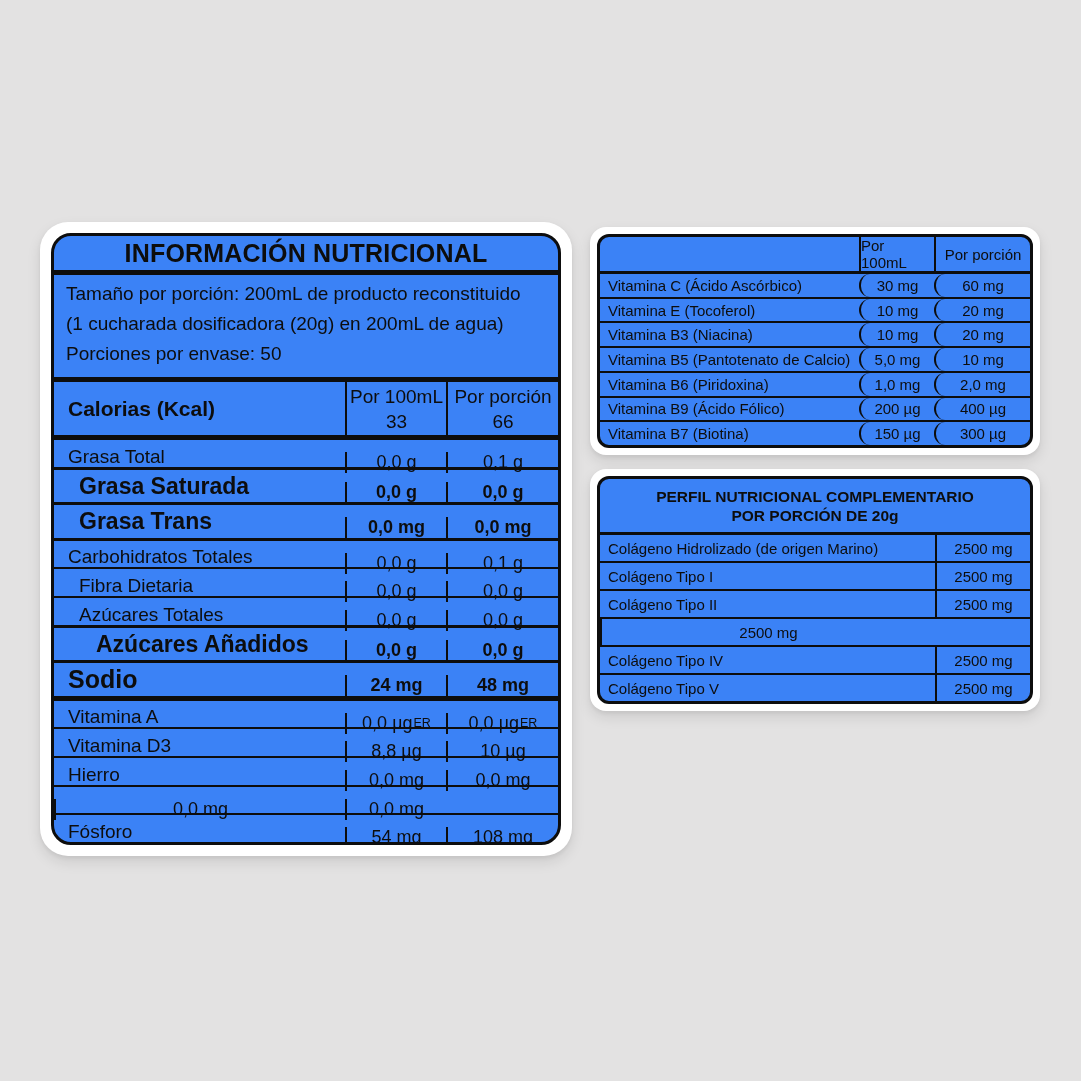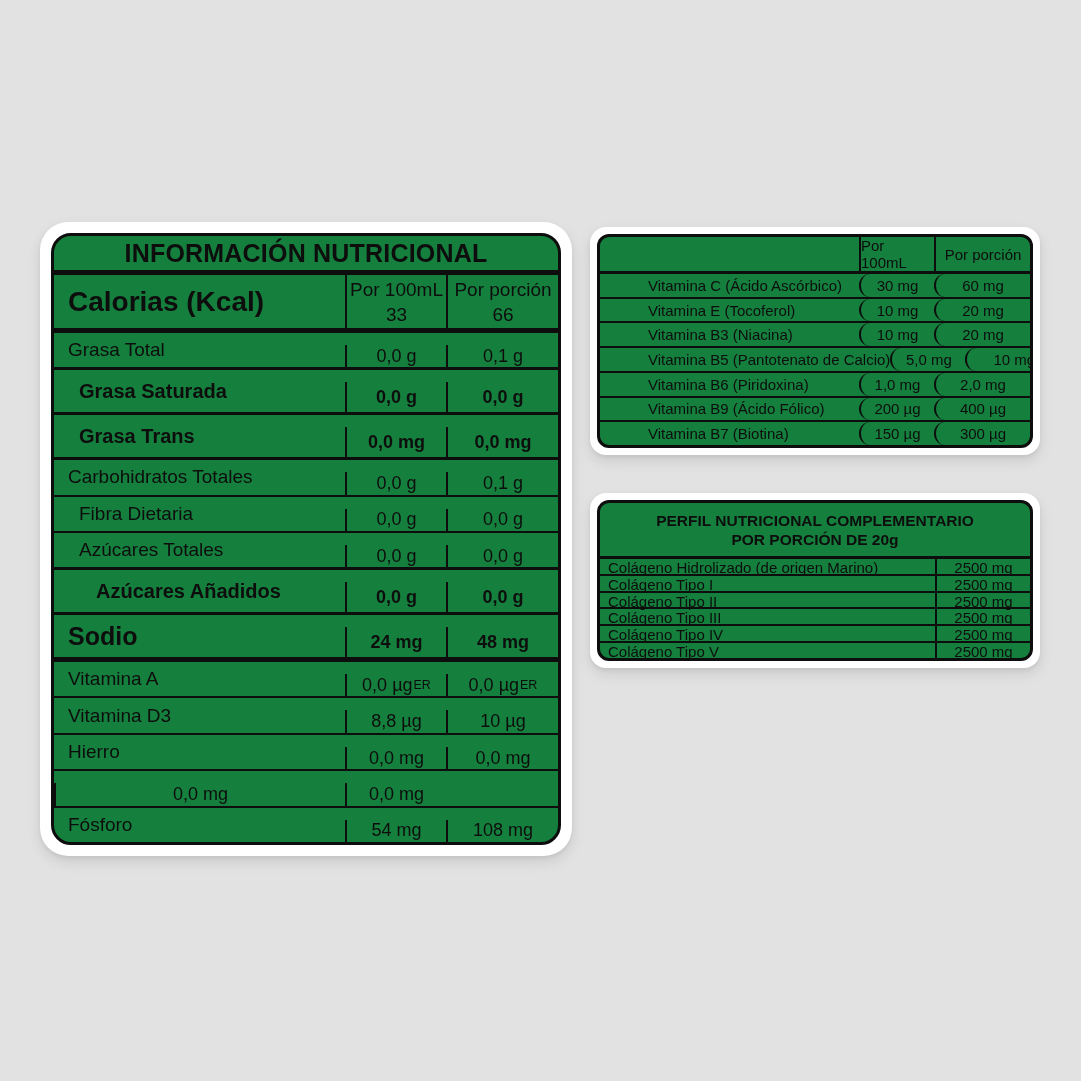--- a/index.html
+++ b/index.html
@@ -12,85 +12,85 @@
     overflow:hidden;
   }
   .card {
     position:absolute;
     background:#ffffff;
     border-radius:24px;
     box-shadow:0 6px 14px rgba(0,0,0,.10), 0 2px 4px rgba(0,0,0,.06);
   }
   .card-left  { left:40px;  top:222px; width:532px; height:634px; border-radius:28px; }
   .card-vit   { left:590px; top:227px; width:450px; height:228px; border-radius:16px; }
-  .card-prof  { left:590px; top:493px; width:450px; height:175px; border-radius:16px; }
+  .card-prof  { left:590px; top:469px; width:450px; height:242px; border-radius:16px; }
 
   .btable {
     position:absolute; inset:11px;
     border:3px solid #0d0d0d; border-radius:20px;
     display:flex; flex-direction:column; overflow:hidden;
-    background:#15803d;
+    background:#3b82f6;
   }
   .card-vit .btable, .card-prof .btable { inset:7px; border-radius:12px; }
 
   
   .lt-title {
     flex:0 0 39px; display:flex; align-items:center; justify-content:center;
     font-weight:bold; font-size:25px; letter-spacing:.2px;
     border-bottom:5px solid #0d0d0d;
   }
   .lt-serving {
     flex:0 0 auto; padding:4px 10px 8px 12px;
     font-size:19px; line-height:30px;
     border-bottom:5px solid #0d0d0d;
   }
   .lt-cal {
     flex:0 0 58px; display:grid; grid-template-columns:1fr 101px 112px;
     border-bottom:5px solid #0d0d0d;
   }
-  .lt-cal .lbl { display:flex; align-items:center; padding-left:14px; font-weight:bold; font-size:28px; }
+  .lt-cal .lbl { display:flex; align-items:center; padding-left:14px; font-weight:bold; font-size:21px; }
   .lt-cal .cell {
     border-left:2px solid #0d0d0d;
     display:flex; flex-direction:column; align-items:center; justify-content:center;
     font-size:19px; line-height:25px;
   }
   .lrows { flex:1; display:flex; flex-direction:column; min-height:0; }
   .lrow {
     flex:1; display:grid; grid-template-columns:1fr 101px 112px;
     border-top:2px solid #0d0d0d; min-height:0;
   }
   .lrow:first-child { border-top:none; }
   .lrow .lbl { display:flex; align-items:center; font-size:19px; padding-left:14px; white-space:nowrap; }
   .lrow .cell {
     border-left:2px solid #0d0d0d;
     display:flex; align-items:center; justify-content:center;
     font-size:18px; white-space:nowrap;margin-top:12px;
   }
   .lrow.b { flex:1.22; }
-  .lrow.b .lbl { font-weight:bold; font-size:20px; }
+  .lrow.b .lbl { font-weight:bold; font-size:23px; }
   .lrow.b .cell { font-weight:bold; font-size:18px; }
   .lrow.bl .lbl { font-size:25px; }
   .lrow.b, .lrow.b + .lrow { border-top-width:3px; }
   .lrow.ta + .lrow { border-top-width:5px; }
   .lrow.i2 .lbl { padding-left:25px; }
   .lrow.i3 .lbl { padding-left:42px; }
   .suf { font-size:12.5px; margin-left:1px; }
 
   
   .vt-head {
     flex:0 0 26px; display:grid; grid-template-columns:1fr 75px 96px;
     border-bottom:3px solid #0d0d0d; font-size:15px;
   }
   .vt-head .cell { border-left:2px solid #0d0d0d; display:flex; align-items:center; justify-content:center; }
   .vrow {
     flex:1; display:grid; grid-template-columns:1fr 75px 96px;
     border-top:2px solid #0d0d0d; font-size:15px; min-height:0;
   }
   .vrow:first-child { border-top:none; }
-  .vrow .lbl { display:flex; align-items:center; padding-left:8px; white-space:nowrap;margin-left:40px; }
+  .vrow .lbl { display:flex; align-items:center; padding-left:8px; white-space:nowrap; }
   .vrow .cell { border-left:2px solid #0d0d0d; display:flex; align-items:center; justify-content:center; white-space:nowrap;border-radius:11px; }
 
   
   .pt-title {
     flex:0 0 auto; padding:8px 4px 7px;
     text-align:center; font-weight:bold; font-size:15.5px; line-height:19px;
     border-bottom:3px solid #0d0d0d;
   }
   .prow {
     flex:1; display:grid; grid-template-columns:1fr 95px;
@@ -99,20 +99,25 @@
   .prow:first-child { border-top:none; }
   .prow .lbl { display:flex; align-items:center; padding-left:8px; white-space:nowrap; }
   .prow .cell { border-left:2px solid #0d0d0d; display:flex; align-items:center; justify-content:center; white-space:nowrap; }
 </style>
 </head>
 <body>
 
 <div class="card card-left">
   <div class="btable">
     <div class="lt-title">INFORMACIÓN NUTRICIONAL</div>
+    <div class="lt-serving">
+      <div>Tamaño por porción: 200mL de producto reconstituido</div>
+      <div>(1 cucharada dosificadora (20g) en 200mL de agua)</div>
+      <div>Porciones por envase: 50</div>
+    </div>
     <div class="lt-cal">
       <div class="lbl">Calorias (Kcal)</div>
       <div class="cell">
         <span>Por 100mL</span>
         <span>33</span>
       </div>
       <div class="cell">
         <span>Por porción</span>
         <span>66</span>
       </div>
@@ -247,21 +252,20 @@
         </div>
         <div class="prow">
           <div class="lbl">Colágeno Tipo I</div>
           <div class="cell">2500 mg</div>
         </div>
         <div class="prow">
           <div class="lbl">Colágeno Tipo II</div>
           <div class="cell">2500 mg</div>
         </div>
         <div class="prow">
-          <div class="lbl">Colágeno Tipo III</div>
           <div class="cell">2500 mg</div>
         </div>
         <div class="prow">
           <div class="lbl">Colágeno Tipo IV</div>
           <div class="cell">2500 mg</div>
         </div>
         <div class="prow">
           <div class="lbl">Colágeno Tipo V</div>
           <div class="cell">2500 mg</div>
         </div>

